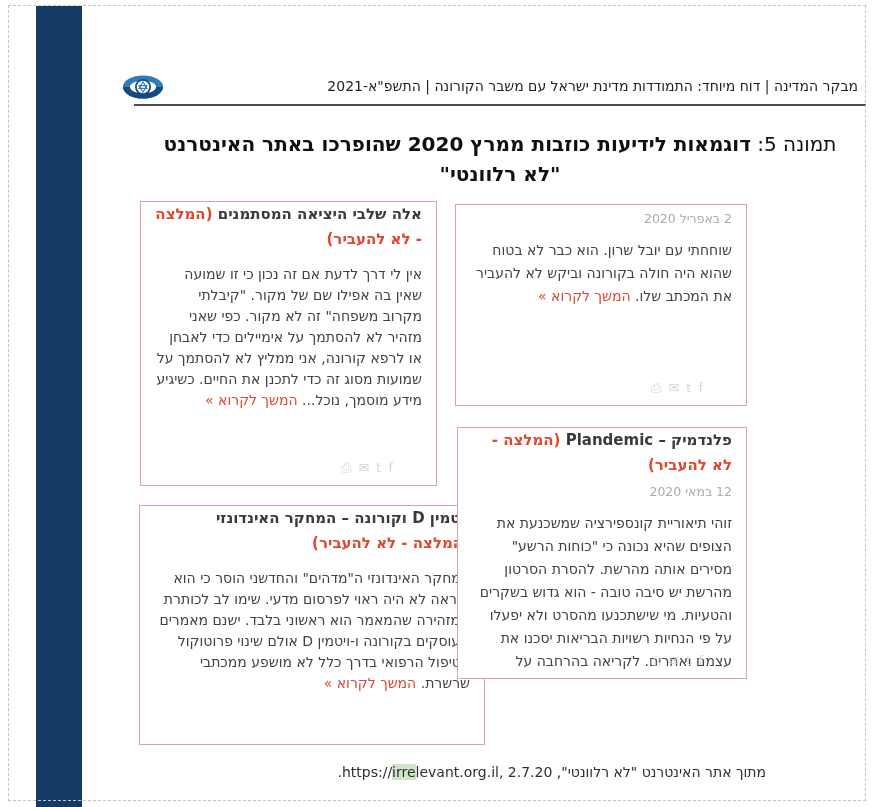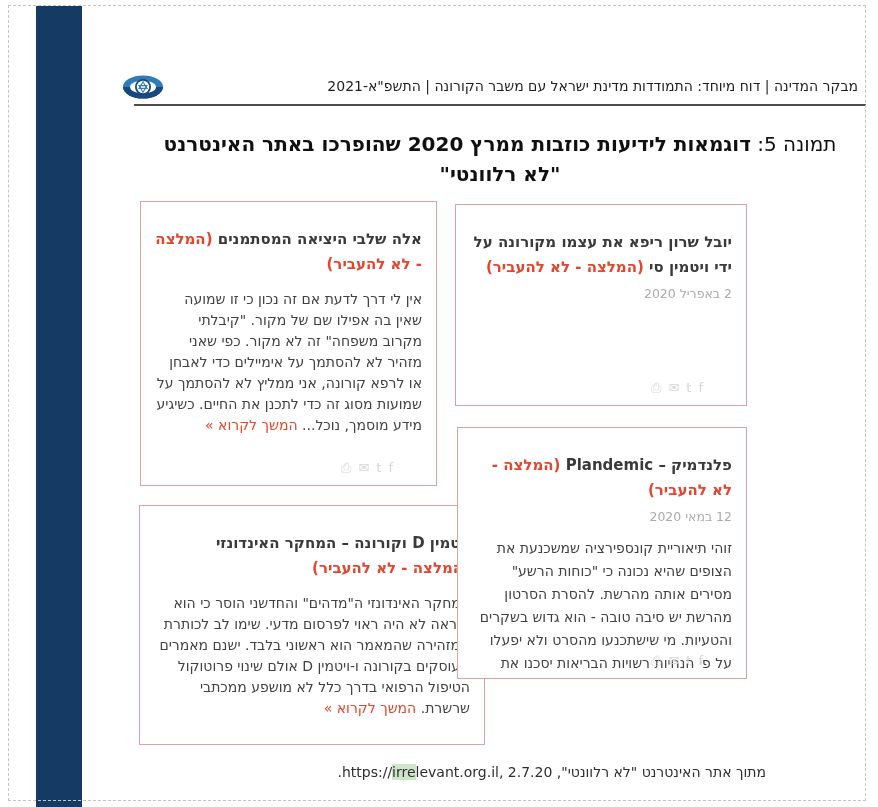--- a/index.html
+++ b/index.html
@@ -39,21 +39,21 @@
   .fig-title{
     position:absolute;left:140px;top:129px;width:720px;
     direction:rtl;text-align:center;
     font-size:20px;line-height:1.5;color:#101010;z-index:2;
   }
   .t-bold{font-weight:bold;}
   
   .card{
     position:absolute;background:#fff;border:1px solid #dda2a8;
     box-sizing:border-box;direction:rtl;text-align:right;
-    padding:25px 14px;overflow:hidden;z-index:2;
+    padding:0 14px;overflow:hidden;z-index:2;
   }
   .card-a{left:140px;top:201px;width:297px;height:285px;}
   .card-b{left:455px;top:204px;width:292px;height:202px;}
   .card-c{left:139px;top:505px;width:346px;height:240px;}
   .card-d{left:457px;top:427px;width:290px;height:252px;}
   .card-title{
     font-size:15px;font-weight:bold;color:#3a3a3a;line-height:25px;
     cursor:pointer;
   }
   .red{color:#e2462f;}
@@ -106,24 +106,24 @@
   </div>
   <div class="card-body">
     <span>אין לי דרך לדעת אם זה נכון כי זו שמועה שאין בה אפילו שם של מקור. "קיבלתי מקרוב משפחה" זה לא מקור. כפי שאני מזהיר לא להסתמך על אימיילים כדי לאבחן או לרפא קורונה, אני ממליץ לא להסתמך על שמועות מסוג זה כדי לתכנן את החיים. כשיגיע מידע מוסמך, נוכל... </span><a class="read-more">המשך לקרוא »</a>
   </div>
   <div class="icons">
     <span>⎙</span><span>✉</span><span>t</span><span>f</span>
   </div>
 </div>
 
 <div class="card card-b">
-  <div class="card-title">
-    <span>יובל שרון ריפא את עצמו מקורונה על ידי ויטמין סי </span><span class="red">(המלצה - לא להעביר)</span>
+  <div class="card-date">2 באפריל 2020</div>
+  <div class="card-body">
+    <span>שוחחתי עם יובל שרון. הוא כבר לא בטוח שהוא היה חולה בקורונה וביקש לא להעביר את המכתב שלו. </span><a class="read-more">המשך לקרוא »</a>
   </div>
-  <div class="card-date">2 באפריל 2020</div>
   <div class="icons">
     <span>⎙</span><span>✉</span><span>t</span><span>f</span>
   </div>
 </div>
 
 <div class="card card-c">
   <div class="card-title">
     <span>ויטמין D וקורונה – המחקר האינדונזי </span><span class="red">(המלצה - לא להעביר)</span>
   </div>
   <div class="card-body">

